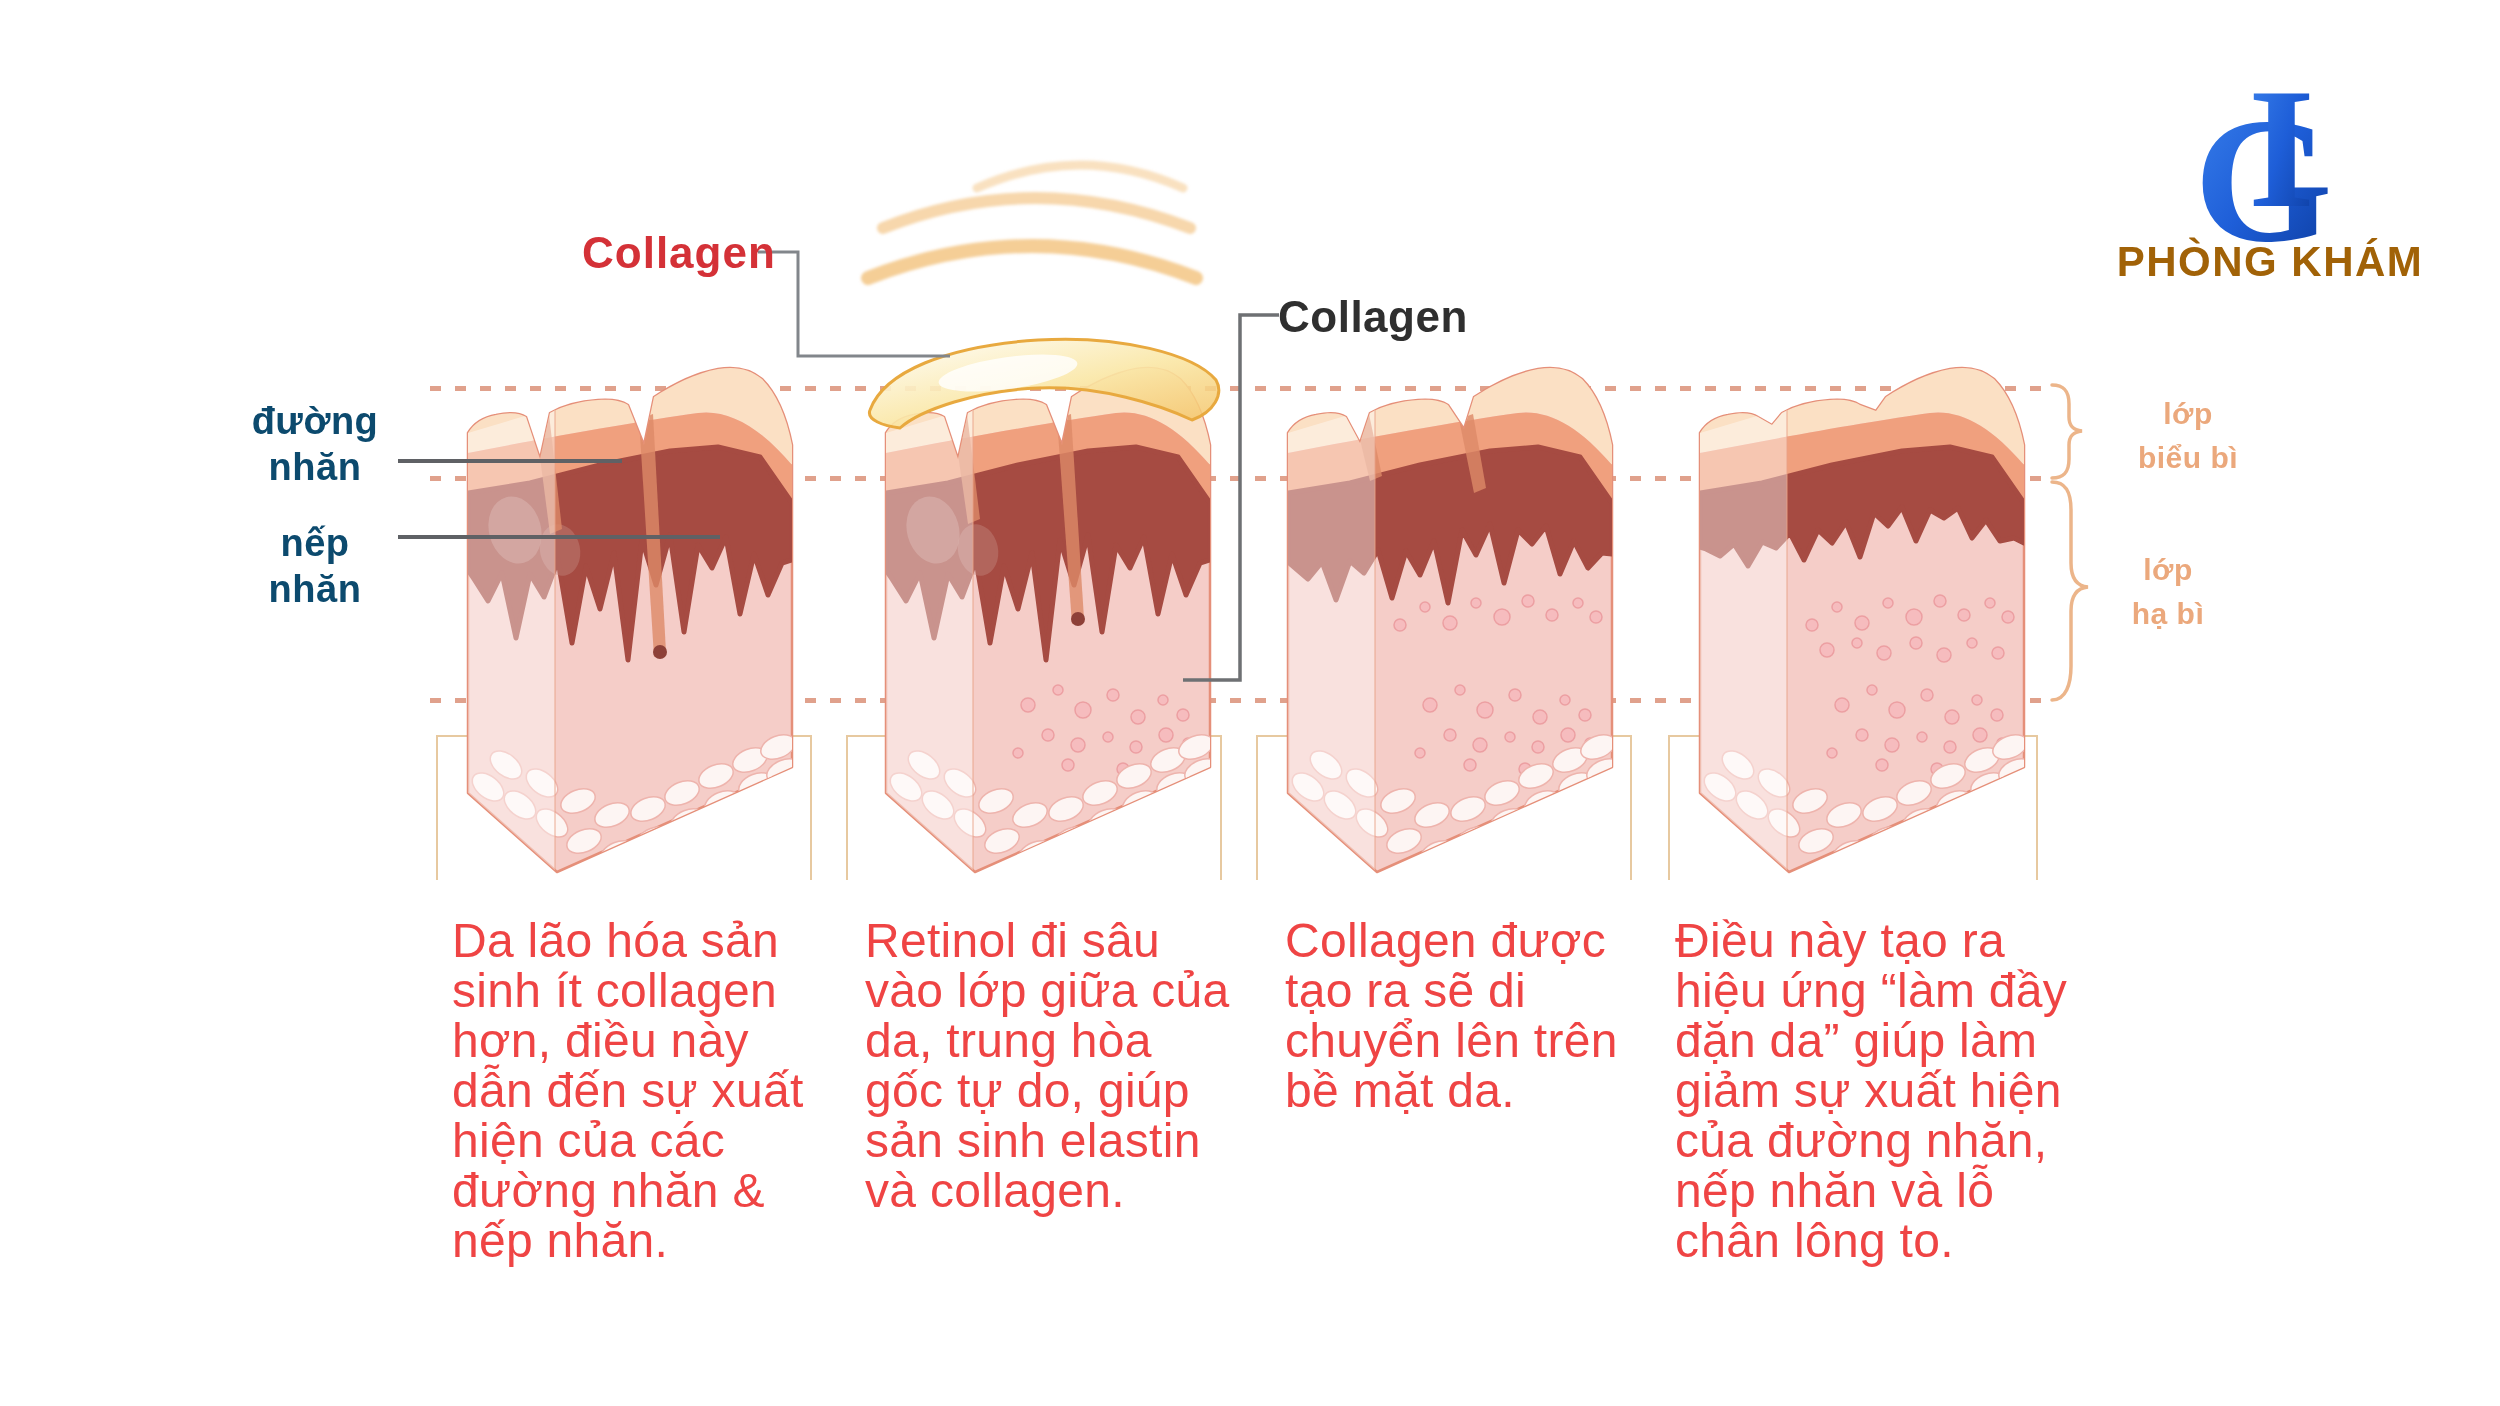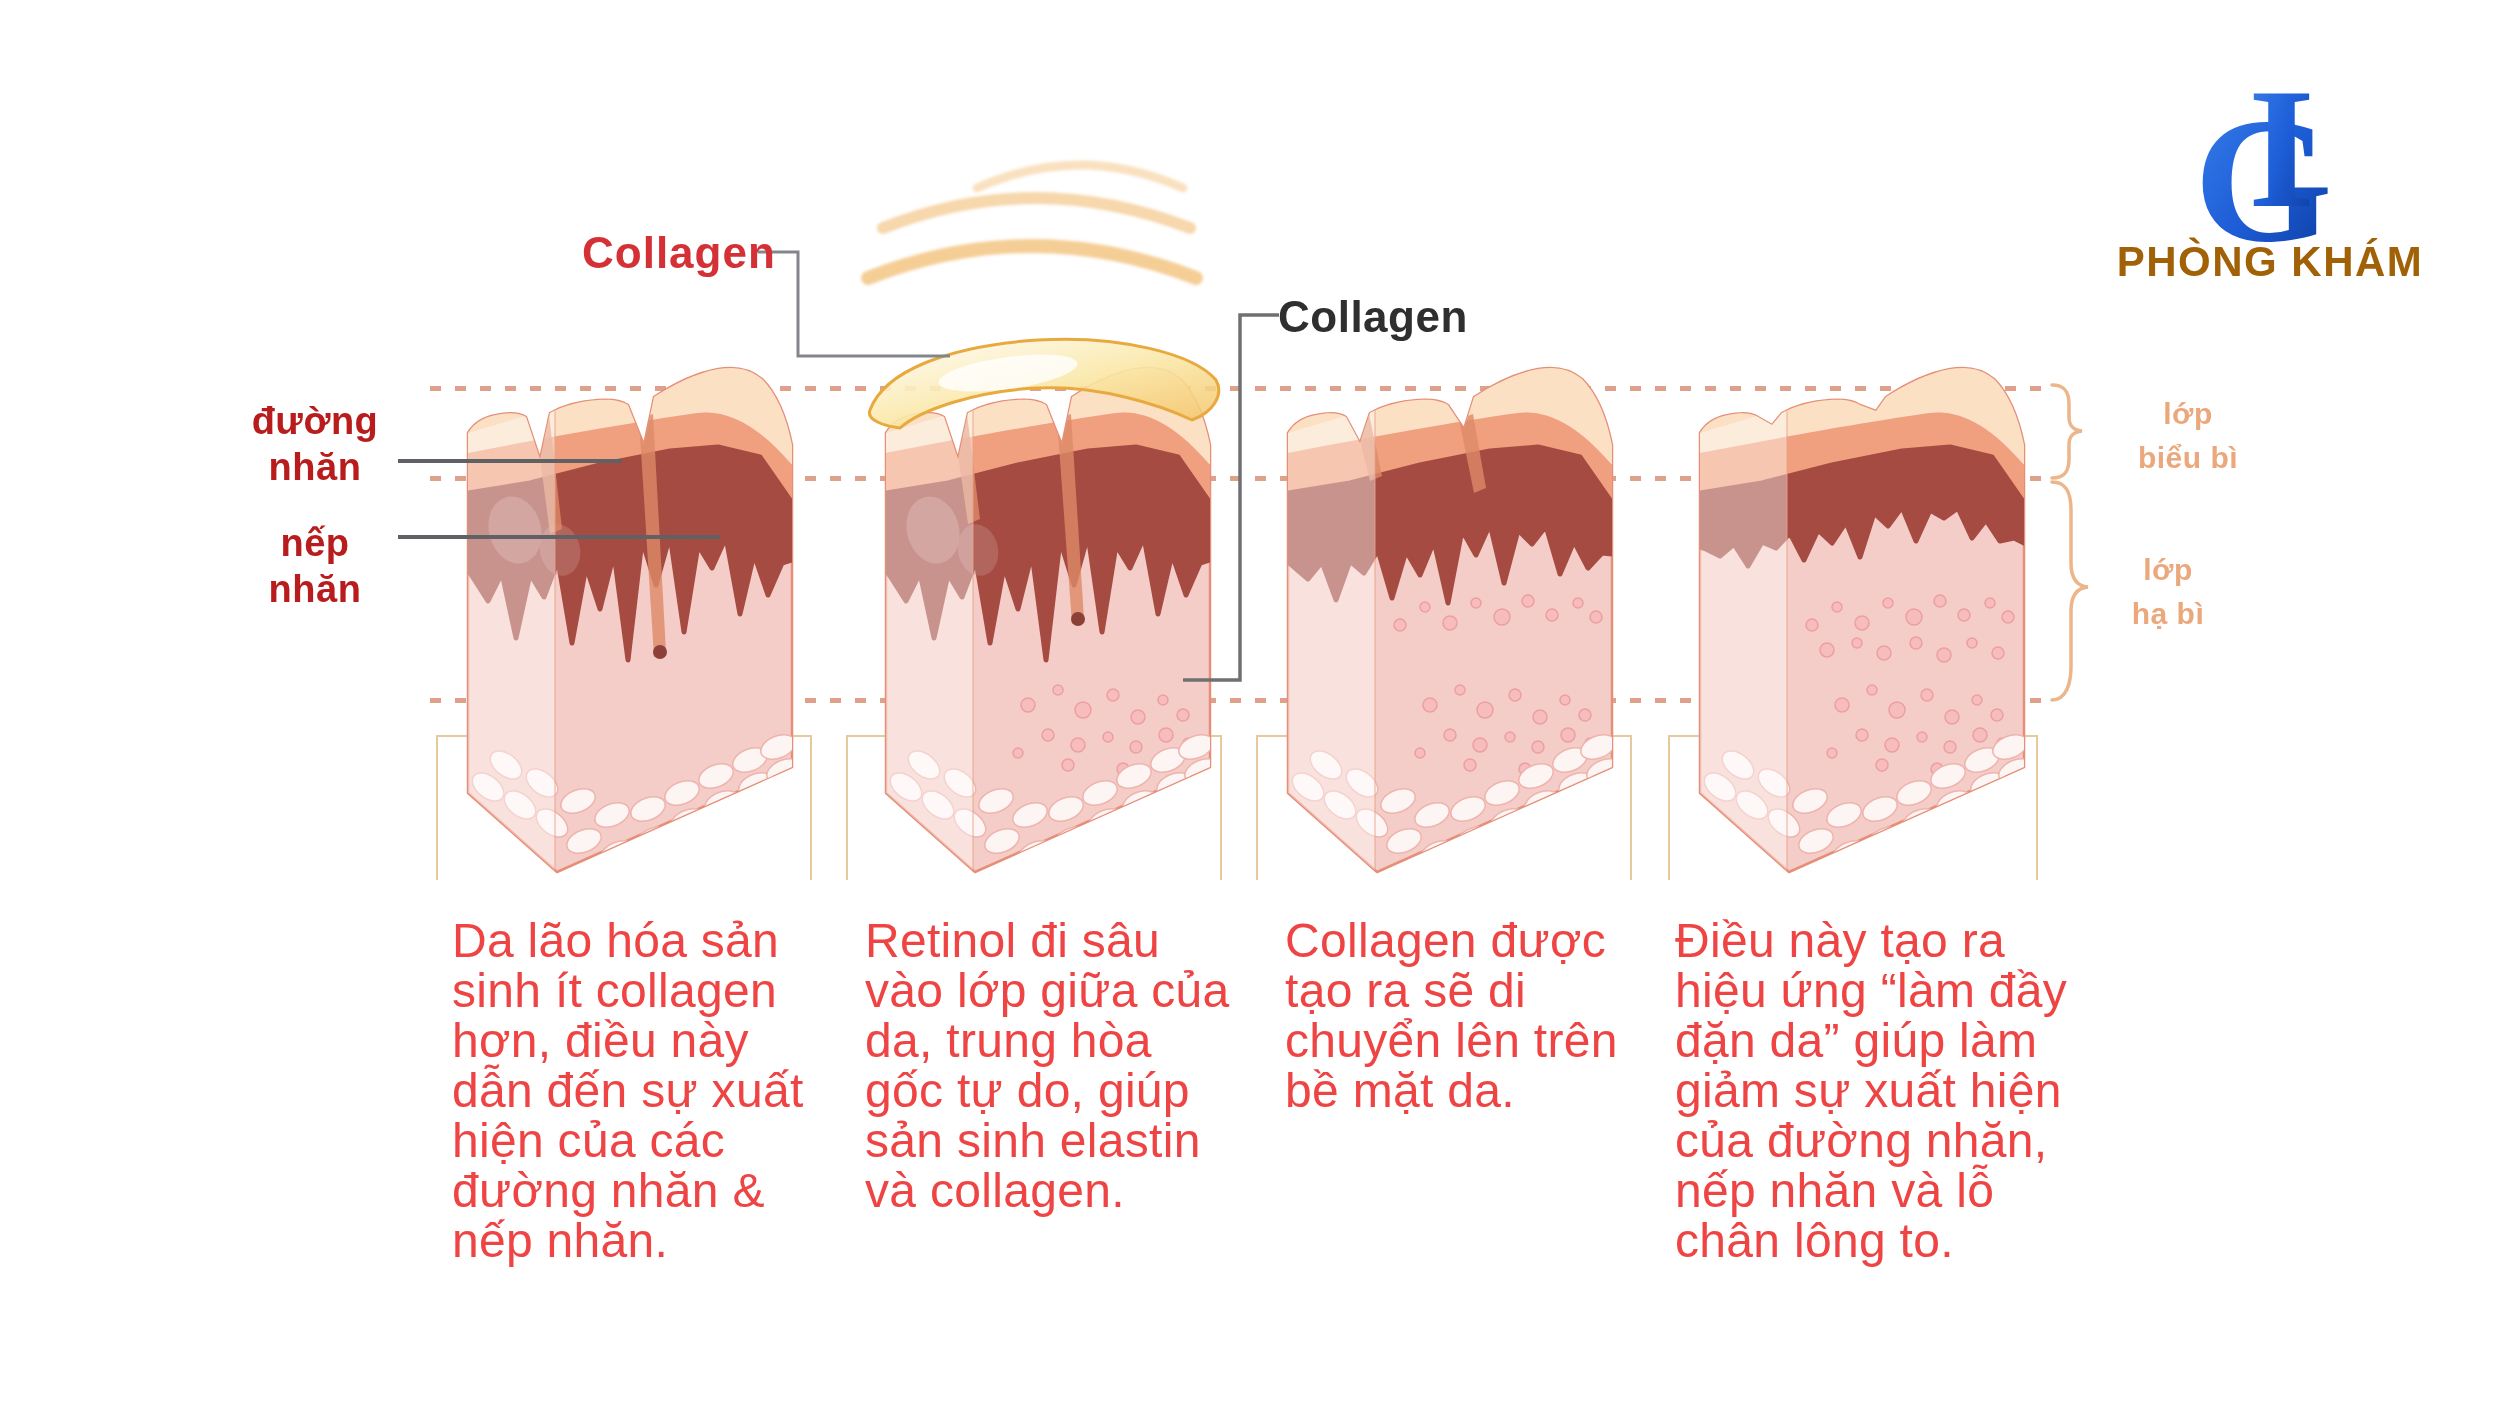--- a/index.html
+++ b/index.html
@@ -6,21 +6,21 @@
   #canvas{position:relative;width:2500px;height:1406px;background:#ffffff;overflow:hidden;
           font-family:"Liberation Sans","DejaVu Sans",sans-serif;}
   .abs{position:absolute;}
   .pre{white-space:pre-line;}
   .dash-line{height:5px;background:repeating-linear-gradient(90deg,#e0a18c 0 11px,transparent 11px 25px);z-index:1;}
   .bracket{border:2px solid #e7c9a0;border-bottom:none;z-index:2;}
   .block{width:340px;height:535px;z-index:3;}
   .overlay{z-index:4;}
   .connector{z-index:5;}
   .lbl{z-index:6;}
-  .side-label{font-size:38px;font-weight:bold;color:#b91c1c;line-height:46px;text-align:center;letter-spacing:.5px;}
+  .side-label{font-size:38px;font-weight:bold;color:#0c4a6e;line-height:46px;text-align:center;letter-spacing:.5px;}
   .layer-label{font-size:30px;font-weight:bold;color:#eba87c;line-height:44px;text-align:center;letter-spacing:.5px;}
   .retinol{font-size:44px;font-weight:bold;color:#d43137;letter-spacing:1px;}
   .collagen{font-size:44px;font-weight:bold;color:#2f2f2f;letter-spacing:.5px;}
   .step-text{font-size:48px;font-weight:normal;color:#ef4444;line-height:50px;letter-spacing:.3px;}
   .logo-text{font-weight:bold;color:#a16207;text-align:center;font-size:42px;letter-spacing:1.5px;}
 </style>
 </head>
 <body>
 
 <div id="canvas">

